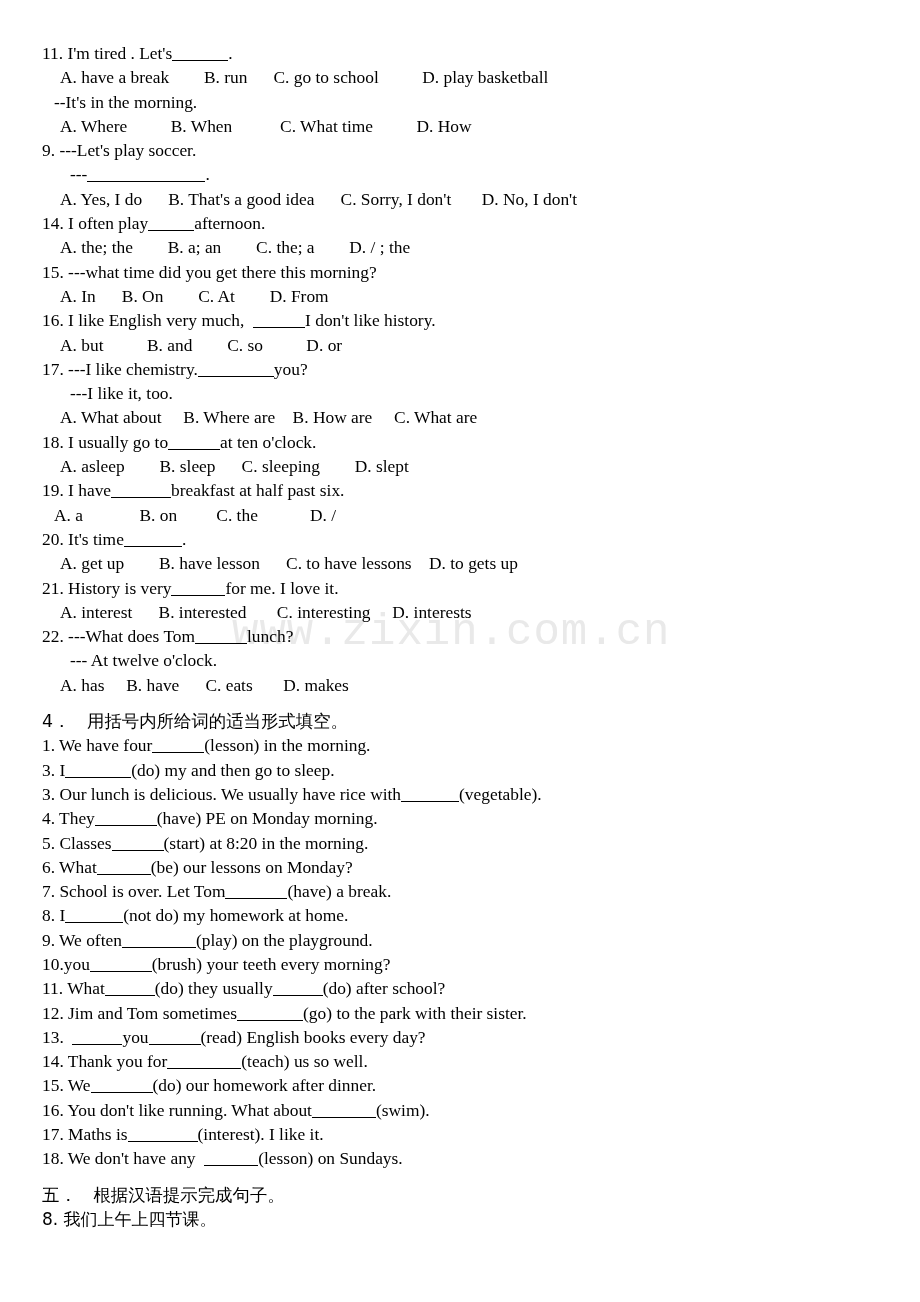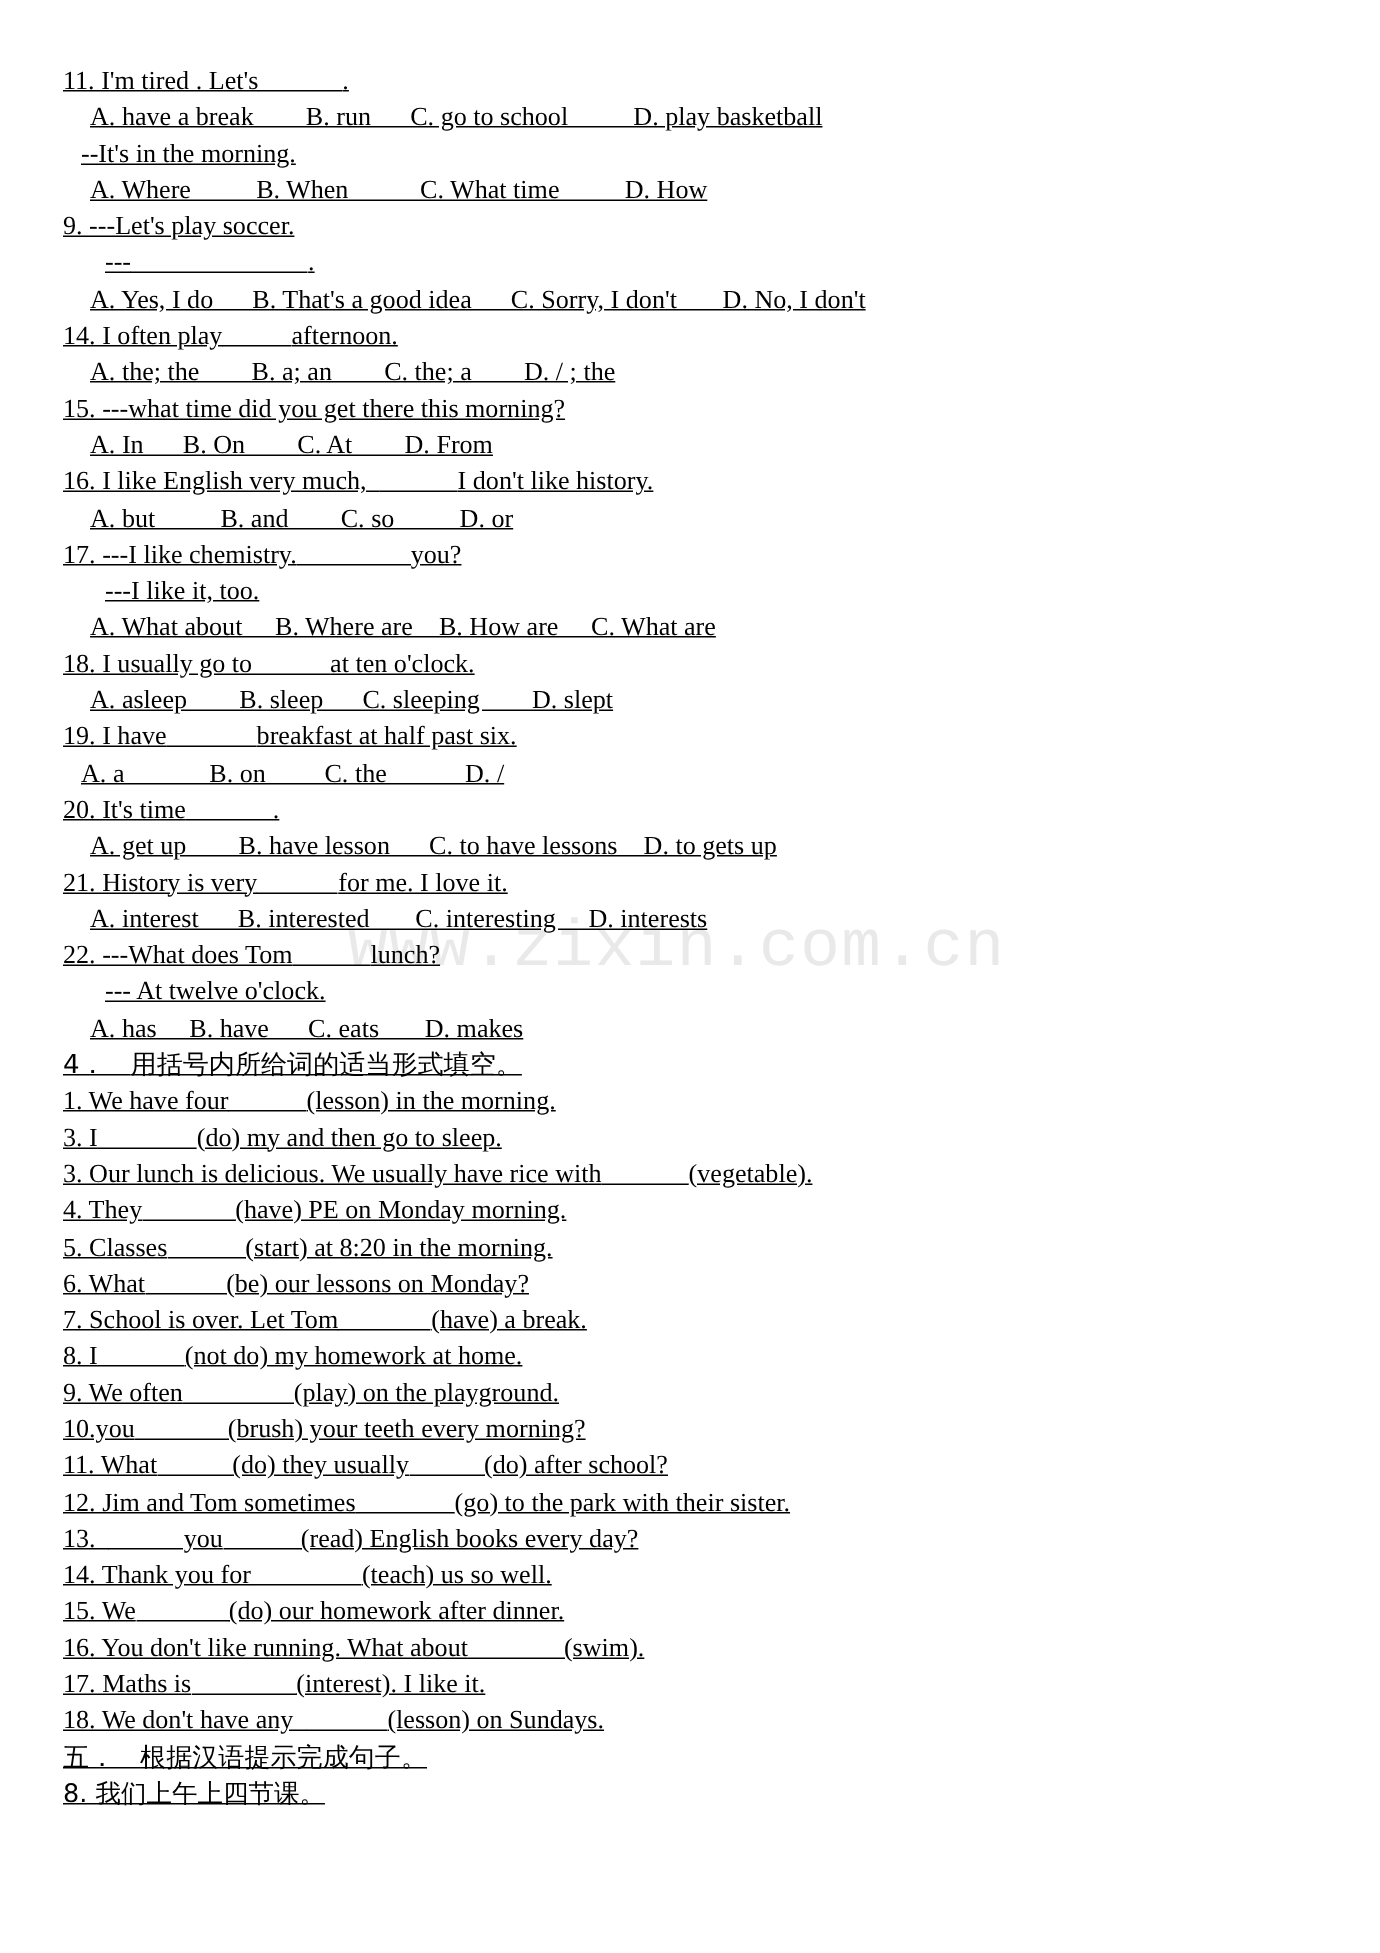--- a/index.html
+++ b/index.html
@@ -42,21 +42,20 @@
 
   
   #content {
     position: absolute;
     left: 42px;
     top: 41px;
     width: 840px;
     z-index: 2;
     font-size: 17.4px;
     line-height: 24.3px;
-    text-decoration: underline;
   }
 
   .ln {
     white-space: pre;
     height: 24.3px;
     line-height: 24.3px;
     position: relative;
   }
 
   
@@ -75,20 +74,21 @@
 
   .cn {
     font-family: "DejaVu Sans", "Liberation Sans", sans-serif;
     font-size: 17px;
   }
 
   .sec {
     white-space: pre;
     height: 24.3px;
     line-height: 24.3px;
+    margin-top: 12px;
   }
   .sec .cn { font-size: 17.4px; }
 </style>
 </head>
 <body>
 
 <div id="page">
 
   <div id="watermark">www.zixin.com.cn</div>
 

